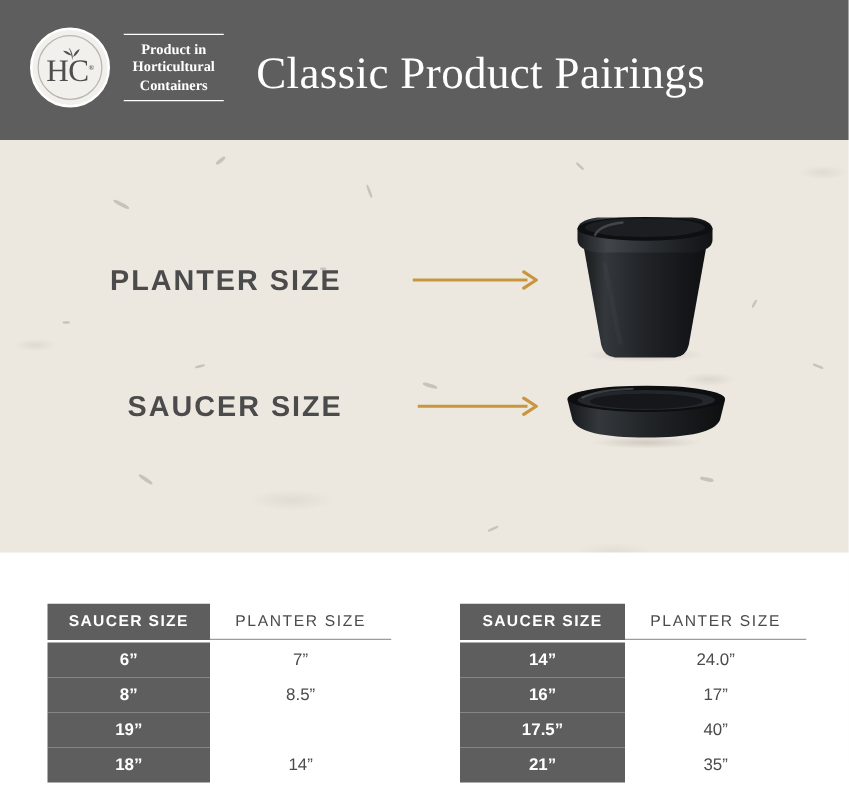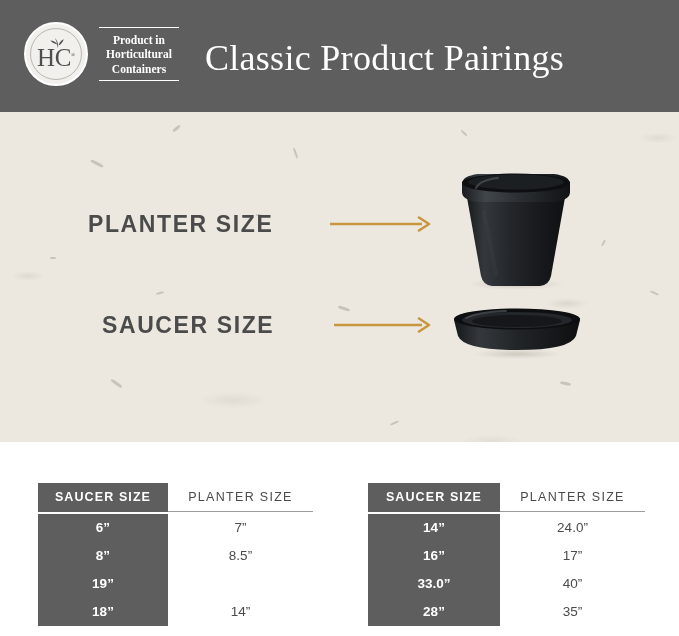--- a/index.html
+++ b/index.html
@@ -387,21 +387,21 @@
 
     <div class="tr">
       <div class="td saucer wide">14”</div>
       <div class="td planter wide">24.0”</div>
     </div>
     <div class="tr">
       <div class="td saucer wide">16”</div>
       <div class="td planter wide">17”</div>
     </div>
     <div class="tr">
-      <div class="td saucer wide">33.0”</div>
+      <div class="td saucer wide">17.5”</div>
       <div class="td planter wide">40”</div>
     </div>
     <div class="tr">
-      <div class="td saucer wide">28”</div>
+      <div class="td saucer wide">21”</div>
       <div class="td planter wide">35”</div>
     </div>
   </div>
 </div>
 
 </body></html>

